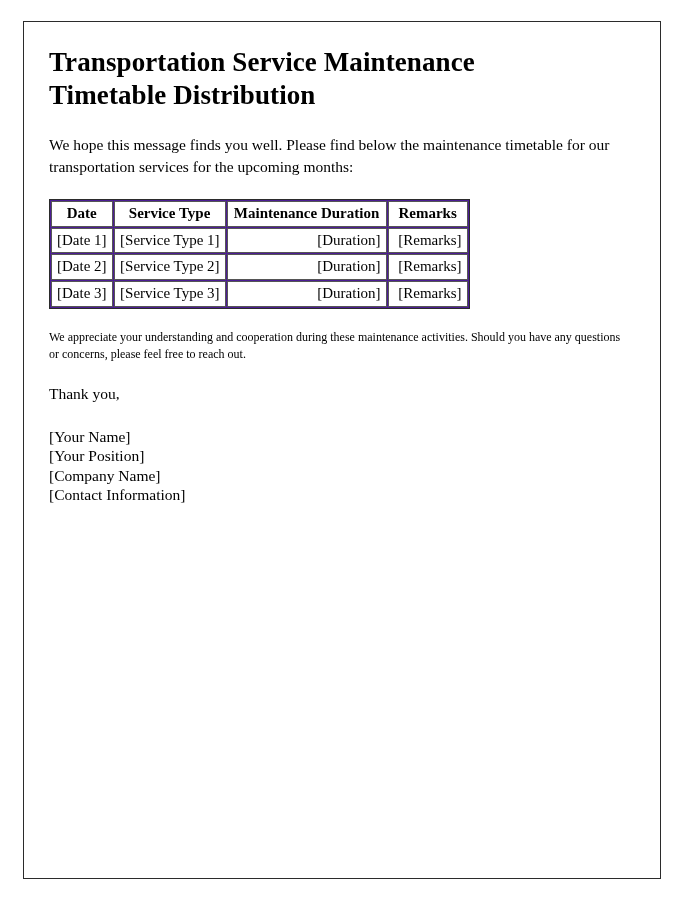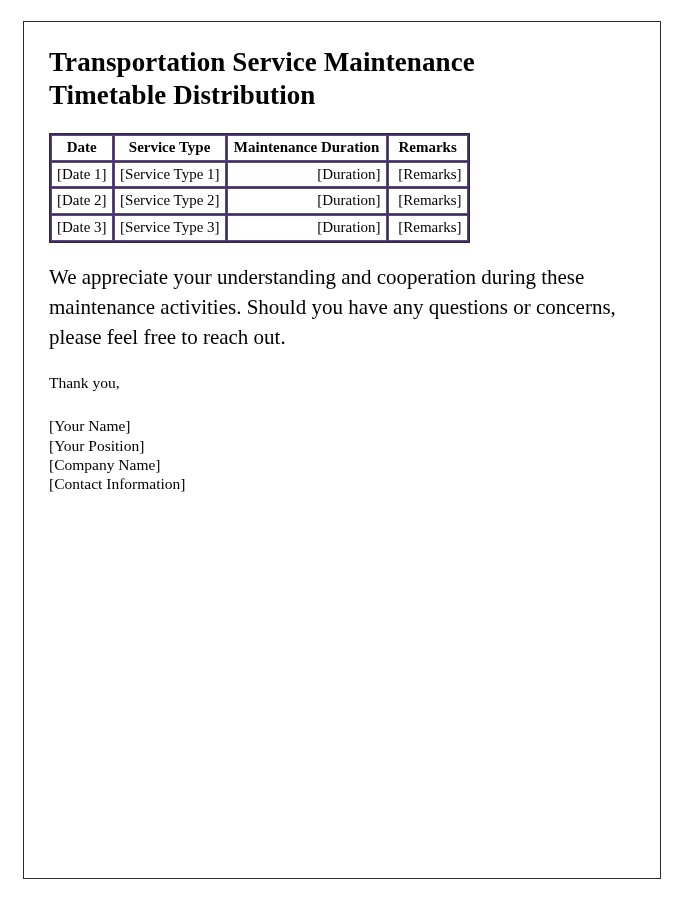--- a/index.html
+++ b/index.html
@@ -73,21 +73,21 @@
   }
   table.timetable td {
     text-align: right;
   }
   th.col-date { width: 48px; }
   th.col-service { width: 100px; }
   th.col-duration { width: 148px; }
   th.col-remarks { width: 68px; }
   td.cell-duration { width: 148px; }
   .closing-paragraph {
-    font-size: 21px;
+    font-size: 12px;
     line-height: 1.42;
     margin-top: 20px;
     width: 578px;
   }
   .thanks {
     font-size: 15.5px;
     line-height: 1.35;
     margin-top: 21px;
   }
   .signature {
@@ -102,20 +102,21 @@
 </style>
 </head>
 <body>
 
 <div class="page-frame">
   <div class="page-content">
 
     <h1 class="doc-title">Transportation Service Maintenance Timetable Distribution</h1>
 
 
+    <p class="intro-paragraph">We hope this message finds you well. Please find below the maintenance timetable for our transportation services for the upcoming months:</p>
 
     <table class="timetable">
       <thead>
         <tr>
           <th class="col-date">Date</th>
           <th class="col-service">Service Type</th>
           <th class="col-duration">Maintenance Duration</th>
           <th class="col-remarks">Remarks</th>
         </tr>
       </thead>

